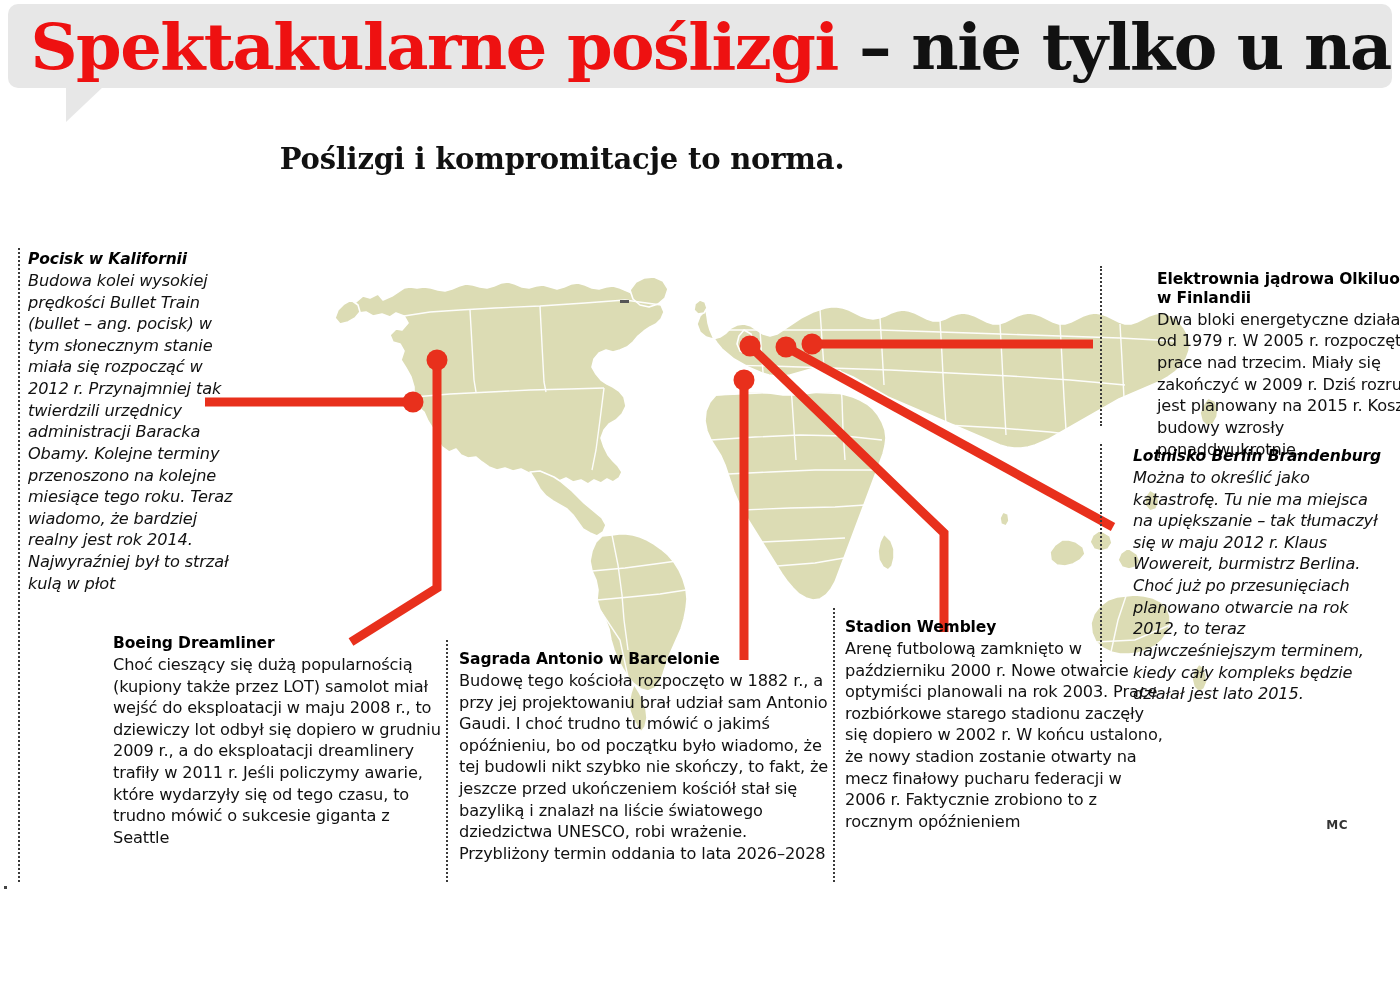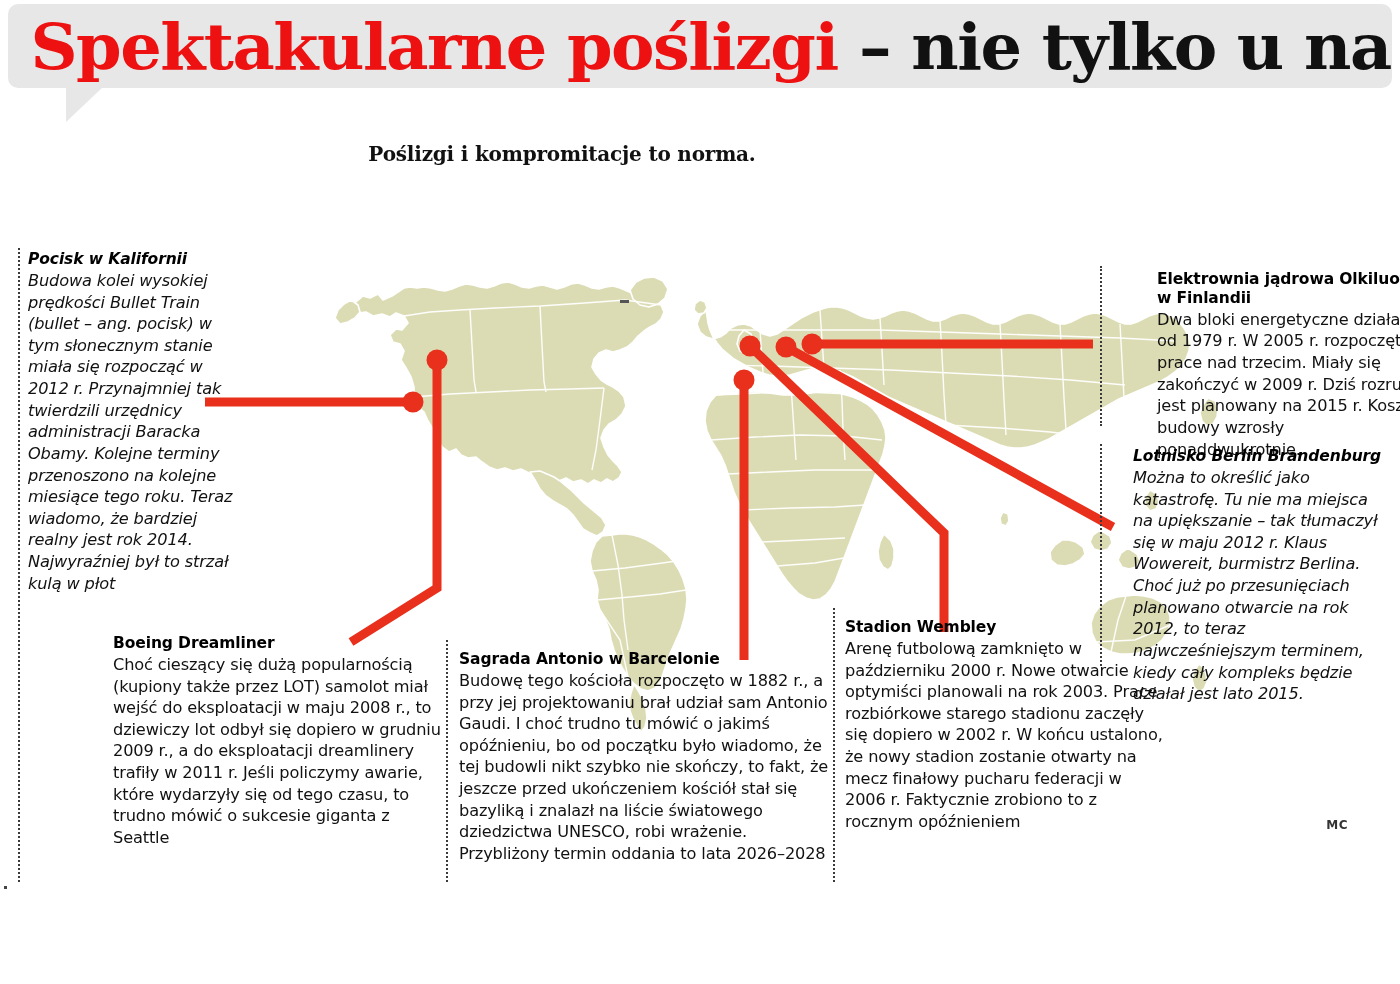--- a/index.html
+++ b/index.html
@@ -24,21 +24,21 @@
   #title-black{color:#111111;}
   #bubble-tail{
     position:absolute;left:66px;top:86px;width:0;height:0;
     border-left:38px solid #e7e7e7;
     border-bottom:36px solid transparent;
   }
   
   #subtitle{
     position:absolute;left:0;top:142px;width:1124px;text-align:center;
     font-family:"DejaVu Serif","Liberation Serif",serif;
-    font-weight:bold;font-size:20px;color:#111;letter-spacing:-0.2px;
+    font-weight:bold;font-size:29px;color:#111;letter-spacing:-0.2px;
   }
   
   #map-layer{position:absolute;left:0;top:0;width:1400px;height:984px;}
   
   .block{position:absolute;}
   .block h3{
     margin:0 0 1px 0;font-size:15.5px;font-weight:bold;color:#000;
     line-height:1.22;letter-spacing:-0.1px;
   }
   .block p{

